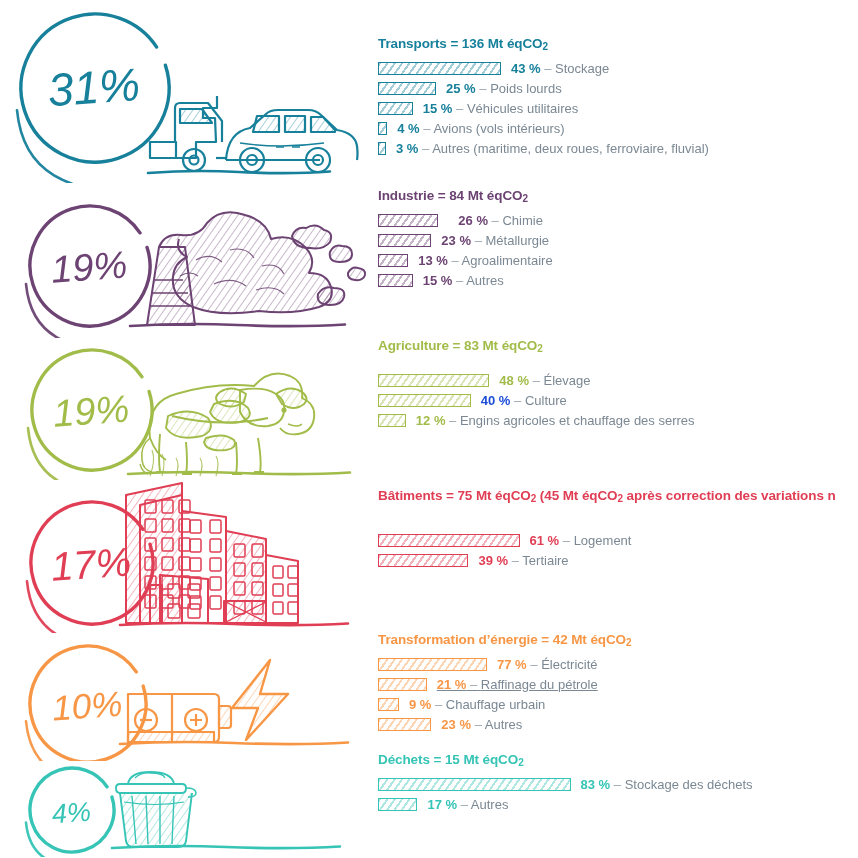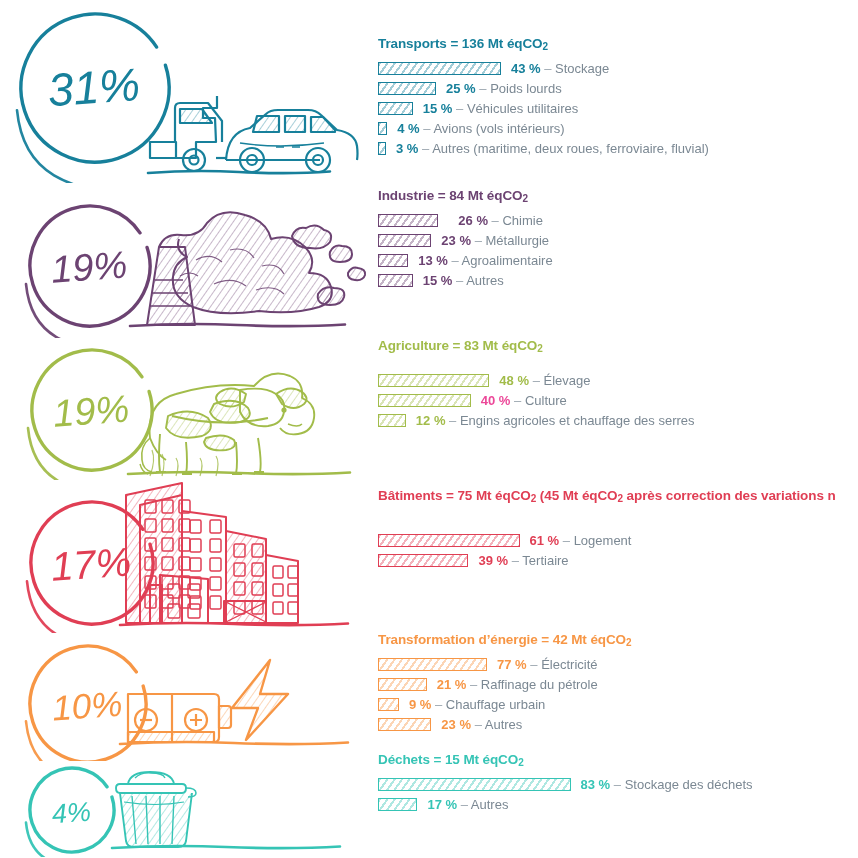--- a/index.html
+++ b/index.html
@@ -223,21 +223,21 @@
       </div>
       <div class="panel" style="top: 338px;">
         <div class="sector-title" style="color: rgb(162, 188, 74);"><span>Agriculture = 83 Mt éqCO</span><span class="sub">2</span></div>
         <div class="rows" style="margin-top: 16px;">
           <div class="row">
             <div class="bar" style="width: 111.36px; border-color: rgb(162, 188, 74); background: repeating-linear-gradient(125deg, rgba(162, 188, 74, 0.4) 0px, rgba(162, 188, 74, 0.4) 2px, rgb(255, 255, 255) 2px, rgb(255, 255, 255) 6px);"></div>
             <div class="row-label" style="margin-left: 10px;"><span class="pct" style="color:#a2bc4a">48 %</span> <span class="dash">–</span> <span>Élevage</span></div>
           </div>
           <div class="row">
             <div class="bar" style="width: 92.8px; border-color: rgb(162, 188, 74); background: repeating-linear-gradient(125deg, rgba(162, 188, 74, 0.4) 0px, rgba(162, 188, 74, 0.4) 2px, rgb(255, 255, 255) 2px, rgb(255, 255, 255) 6px);"></div>
-            <div class="row-label" style="margin-left: 10px;"><span class="pct" style="color:#ec4899">40 %</span> <span class="dash">–</span> <span>Culture</span></div>
+            <div class="row-label" style="margin-left: 10px;"><span class="pct" style="color:#1d4ed8">40 %</span> <span class="dash">–</span> <span>Culture</span></div>
           </div>
           <div class="row">
             <div class="bar" style="width: 27.84px; border-color: rgb(162, 188, 74); background: repeating-linear-gradient(125deg, rgba(162, 188, 74, 0.4) 0px, rgba(162, 188, 74, 0.4) 2px, rgb(255, 255, 255) 2px, rgb(255, 255, 255) 6px);"></div>
             <div class="row-label" style="margin-left: 10px;"><span class="pct" style="color:#a2bc4a">12 %</span> <span class="dash">–</span> <span>Engins agricoles et chauffage des serres</span></div>
           </div>
         </div>
       </div>
     </div>
     <div class="sector" style="top: 0px;">
       <div class="illus" style="top: 478px;">
@@ -359,21 +359,21 @@
       </div>
       <div class="panel" style="top: 632px;">
         <div class="sector-title" style="color: rgb(247, 150, 69);"><span>Transformation d’énergie = 42 Mt éqCO</span><span class="sub">2</span></div>
         <div class="rows" style="margin-top: 6px;">
           <div class="row">
             <div class="bar" style="width: 109.04px; border-color: rgb(247, 150, 69); background: repeating-linear-gradient(125deg, rgba(247, 150, 69, 0.4) 0px, rgba(247, 150, 69, 0.4) 2px, rgb(255, 255, 255) 2px, rgb(255, 255, 255) 6px);"></div>
             <div class="row-label" style="margin-left: 10px;"><span class="pct" style="color:#f79645">77 %</span> <span class="dash">–</span> <span>Électricité</span></div>
           </div>
           <div class="row">
             <div class="bar" style="width: 48.72px; border-color: rgb(247, 150, 69); background: repeating-linear-gradient(125deg, rgba(247, 150, 69, 0.4) 0px, rgba(247, 150, 69, 0.4) 2px, rgb(255, 255, 255) 2px, rgb(255, 255, 255) 6px);"></div>
-            <div class="row-label" style="margin-left: 10px;"><span class="pct" style="color:#f79645">21 %</span> <span class="dash">–</span> <span>Raffinage du pétrole</span></div>
+            <div class="row-label" style="margin-left: 10px; text-decoration: underline;"><span class="pct" style="color:#f79645">21 %</span> <span class="dash">–</span> <span>Raffinage du pétrole</span></div>
           </div>
           <div class="row">
             <div class="bar" style="width: 20.88px; border-color: rgb(247, 150, 69); background: repeating-linear-gradient(125deg, rgba(247, 150, 69, 0.4) 0px, rgba(247, 150, 69, 0.4) 2px, rgb(255, 255, 255) 2px, rgb(255, 255, 255) 6px);"></div>
             <div class="row-label" style="margin-left: 10px;"><span class="pct" style="color:#f79645">9 %</span> <span class="dash">–</span> <span>Chauffage urbain</span></div>
           </div>
           <div class="row">
             <div class="bar" style="width: 53.36px; border-color: rgb(247, 150, 69); background: repeating-linear-gradient(125deg, rgba(247, 150, 69, 0.4) 0px, rgba(247, 150, 69, 0.4) 2px, rgb(255, 255, 255) 2px, rgb(255, 255, 255) 6px);"></div>
             <div class="row-label" style="margin-left: 10px;"><span class="pct" style="color:#f79645">23 %</span> <span class="dash">–</span> <span>Autres</span></div>
           </div>
         </div>

